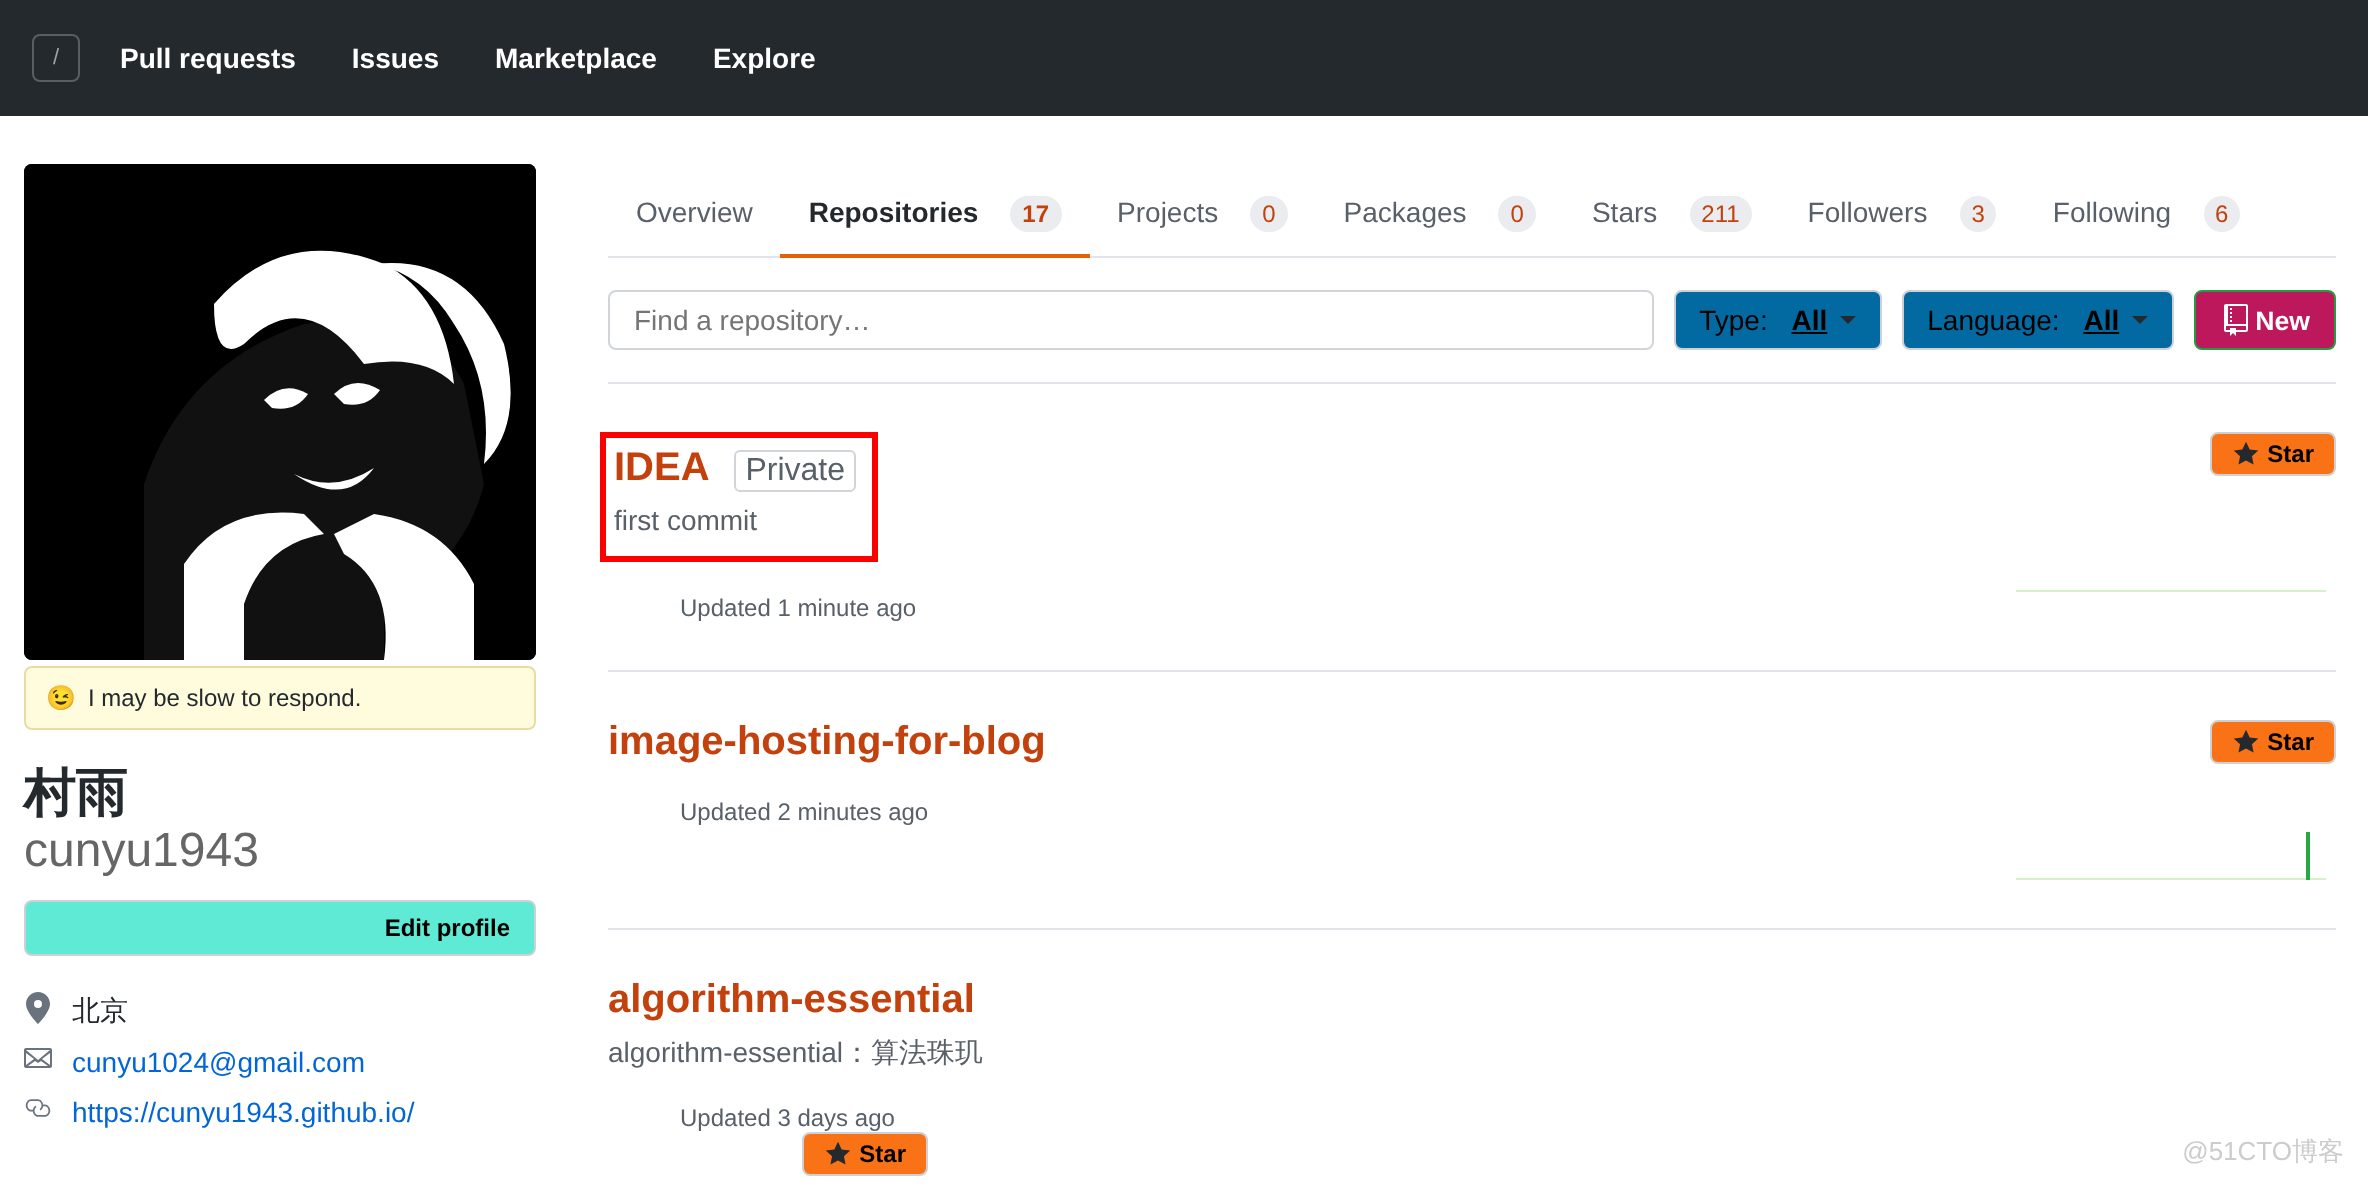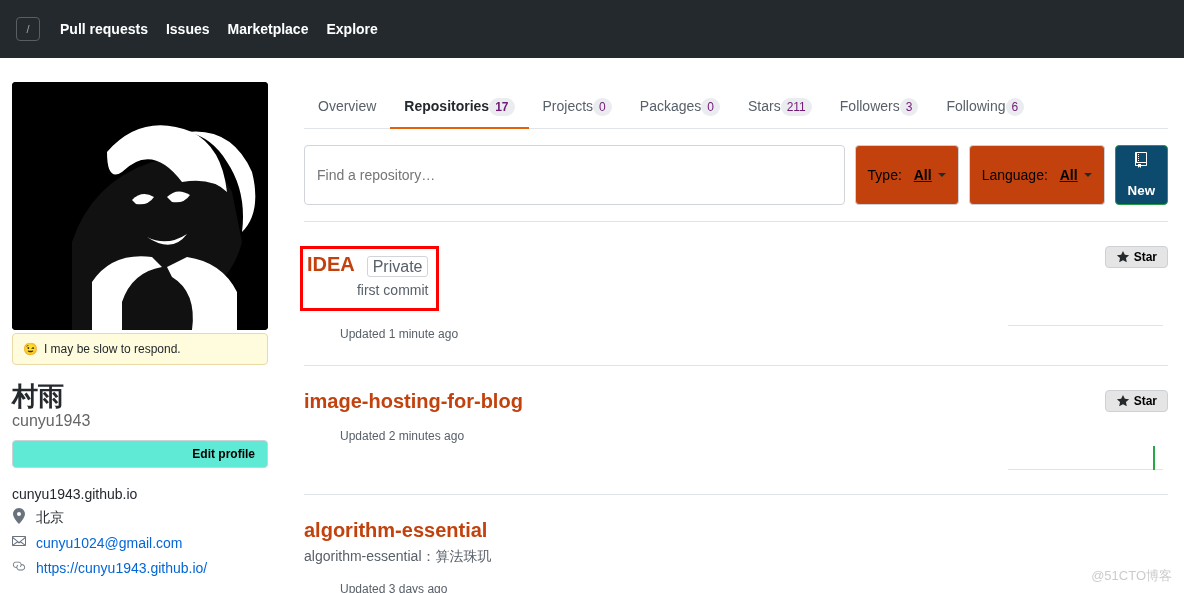--- a/index.html
+++ b/index.html
@@ -1,52 +1,52 @@
 <!DOCTYPE html>
 <html><head>
 <meta charset="utf-8">
 <style>
 * { box-sizing: border-box; margin: 0; padding: 0; }
 body { font-family: -apple-system, BlinkMacSystemFont, "Segoe UI", Helvetica, Arial, sans-serif; font-size: 14px; color: #24292e; background: #fff; }
 .topbar { background: #24292e; color: #fff; height: 58px; display: flex; align-items: center; padding: 0 16px; }
 .logo-box { width: 24px; height: 24px; border: 1px solid #5a5e63; border-radius: 4px; display: flex; align-items: center; justify-content: center; font-size: 11px; color: #9ea3a8; margin-right: 20px; }
-.topnav { display: flex; gap: 18px; }
+.topnav { display: flex; gap: 28px; }
 .topnav a { color: #fff; font-weight: 600; text-decoration: none; font-size: 14px; }
 .container { display: flex; padding: 24px 12px 0 12px; max-width: 1180px; }
 .sidebar { width: 256px; flex-shrink: 0; }
 .avatar { width: 256px; height: 248px; background: #000; border-radius: 4px; position: relative; overflow: hidden; }
 .avatar svg { width: 100%; height: 100%; }
 .status-box { margin-top: 3px; background: #fffbdd; border: 1px solid #e9dba5; border-radius: 4px; padding: 8px 10px; font-size: 12px; display: flex; align-items: center; gap: 6px; }
 .display-name { font-size: 26px; font-weight: 600; margin-top: 14px; }
-.username { font-size: 16px; color: #666; font-weight: 300; margin-top: -2px; }
+.username { font-size: 24px; color: #666; font-weight: 300; margin-top: -2px; }
 .edit-btn { width: 100%; margin-top: 10px; padding: 6px 12px; background: #5eead4; border: 1px solid #cdd1d5; border-radius: 4px; font-size: 12px; font-weight: 600; text-align: right; cursor: pointer; }
 .meta-list { margin-top: 18px; font-size: 14px; }
 .meta-item { display: flex; align-items: center; gap: 8px; margin-bottom: 6px; color: #24292e; }
 .meta-item .ic { width: 16px; flex-shrink: 0; color: #6a737d; }
 .meta-item a { color: #0366d6; text-decoration: none; }
 .main { flex: 1; margin-left: 36px; min-width: 0; }
 .tabs { display: flex; border-bottom: 1px solid #e1e4e8; margin-bottom: 16px; }
 .tab { padding: 16px 14px 14px; font-size: 14px; color: #586069; cursor: pointer; position: relative; }
 .tab.active { font-weight: 600; color: #24292e; }
 .tab.active::after { content: ''; position: absolute; left: 0; right: 0; bottom: -1px; height: 2px; background: #e36209; }
-.counter { background: #eaecef; color: #701a75; border-radius: 20px; padding: 2px 6px; font-size: 12px; margin-left: 0; }
+.counter { background: #eaecef; color: #c2410c; border-radius: 20px; padding: 2px 6px; font-size: 12px; margin-left: 16px; }
 .filter-row { display: flex; gap: 10px; padding-bottom: 16px; border-bottom: 1px solid #e1e4e8; }
 .search-input { flex: 1; padding: 6px 12px; border: 1px solid #d1d5da; border-radius: 4px; font-size: 14px; }
-.dropdown-btn { padding: 6px 12px; background: #c2410c; border: 1px solid #cdd1d5; border-radius: 4px; font-size: 14px; cursor: pointer; display: flex; align-items: center; gap: 4px; text-align: center; }
+.dropdown-btn { padding: 6px 12px; background: #0369a1; border: 1px solid #cdd1d5; border-radius: 4px; font-size: 14px; cursor: pointer; display: flex; align-items: center; gap: 4px; text-align: center; }
 .dropdown-btn b { font-weight: 600; text-decoration: underline; }
 .caret { display: inline-block; width: 0; height: 0; border-left: 4px solid transparent; border-right: 4px solid transparent; border-top: 4px solid #24292e; margin-left: 2px; }
-.new-btn { padding: 6px 12px; background: #0c4a6e; color: #fff; border: 1px solid #259a3f; border-radius: 4px; font-weight: 600; display: flex; align-items: center; gap: 15px; cursor: pointer; flex-direction: column; }
+.new-btn { padding: 6px 12px; background: #be185d; color: #fff; border: 1px solid #259a3f; border-radius: 4px; font-weight: 600; display: flex; align-items: center; gap: 2px; cursor: pointer; }
 .repo-item { padding: 24px 0; border-bottom: 1px solid #e1e4e8; display: flex; }
 .repo-main { flex: 1; }
 .repo-name { font-size: 20px; color: #c2410c; font-weight: 600; text-decoration: none; }
 .repo-label { border: 1px solid #d1d5da; border-radius: 3px; font-size: 16px; color: #586069; padding: 1px 5px; margin-left: 8px; vertical-align: middle; }
 .repo-desc { margin-top: 6px; color: #586069; font-size: 14px; }
 .repo-updated { margin-top: 16px; color: #586069; font-size: 12px; margin-left: 36px; }
 .repo-right { width: 160px; text-align: right; }
-.star-btn { padding: 3px 10px; background: #e5e5e5; border: 1px solid #cdd1d5; border-radius: 4px; font-size: 12px; font-weight: 600; cursor: pointer; display: inline-flex; align-items: center; gap: 4px; }
+.star-btn { padding: 3px 10px; background: #f97316; border: 1px solid #cdd1d5; border-radius: 4px; font-size: 12px; font-weight: 600; cursor: pointer; display: inline-flex; align-items: center; gap: 4px; }
 .sparkline { margin-top: 28px; height: 30px; width: 155px; position: relative; }
 .spark-flat { position: absolute; bottom: 0; left: 0; right: 0; height: 1px; background: #d8f0c8; }
 .spark-spike { position: absolute; bottom: 0; right: 8px; width: 2px; height: 24px; background: #28a745; }
 .highlight-box { border: 3px solid #ff0000; padding: 4px 8px 10px 0; display: inline-block; margin-left: -4px; }
 .highlight-box .repo-name-wrap { padding-left: 4px; }
 .watermark { position: fixed; bottom: 8px; right: 12px; color: #ccc; font-size: 13px; }
 </style>
 </head>
 <body>
 
@@ -77,23 +77,20 @@
     </div>
     <div class="status-box">
       <span>😉</span>
       <span>I may be slow to respond.</span>
     </div>
     <h1 class="display-name">村雨</h1>
     <div class="username">cunyu1943</div>
     <button class="edit-btn">Edit profile</button>
     <div class="meta-list">
       <div class="meta-item">
-        <span>cunyu1943.github.io</span>
-      </div>
-      <div class="meta-item">
         <span class="ic">
           <svg width="14" height="16" viewBox="0 0 12 16">
               <path fill="currentColor" d="M6 0C2.7 0 0 2.7 0 6c0 4 6 10 6 10s6-6 6-10c0-3.3-2.7-6-6-6zm0 8a2 2 0 110-4 2 2 0 010 4z"></path>
             </svg>
         </span>
         <span>北京</span>
       </div>
       <div class="meta-item">
         <span class="ic">
           <svg width="14" height="16" viewBox="0 0 14 16">
@@ -140,21 +137,21 @@
       </button>
     </div>
 
     <div class="repo-item">
       <div class="repo-main">
         <div class="highlight-box">
           <div class="repo-name-wrap">
             <a href="#" class="repo-name">IDEA</a>
             <span class="repo-label">Private</span>
           </div>
-          <div class="repo-desc" style="padding-left:4px;text-align:right;">first commit</div>
+          <div class="repo-desc" style="padding-left:4px;">first commit</div>
         </div>
         <div class="repo-updated">Updated 1 minute ago</div>
       </div>
       <div class="repo-right">
         <button class="star-btn">
           <svg width="14" height="14" viewBox="0 0 14 16">
               <path fill="#24292e" d="M14 6l-4.9-.64L7 1 4.9 5.36 0 6l3.6 3.26L2.67 14 7 11.67 11.33 14l-.93-4.74z"></path>
             </svg>
           <span>Star</span>
         </button>

